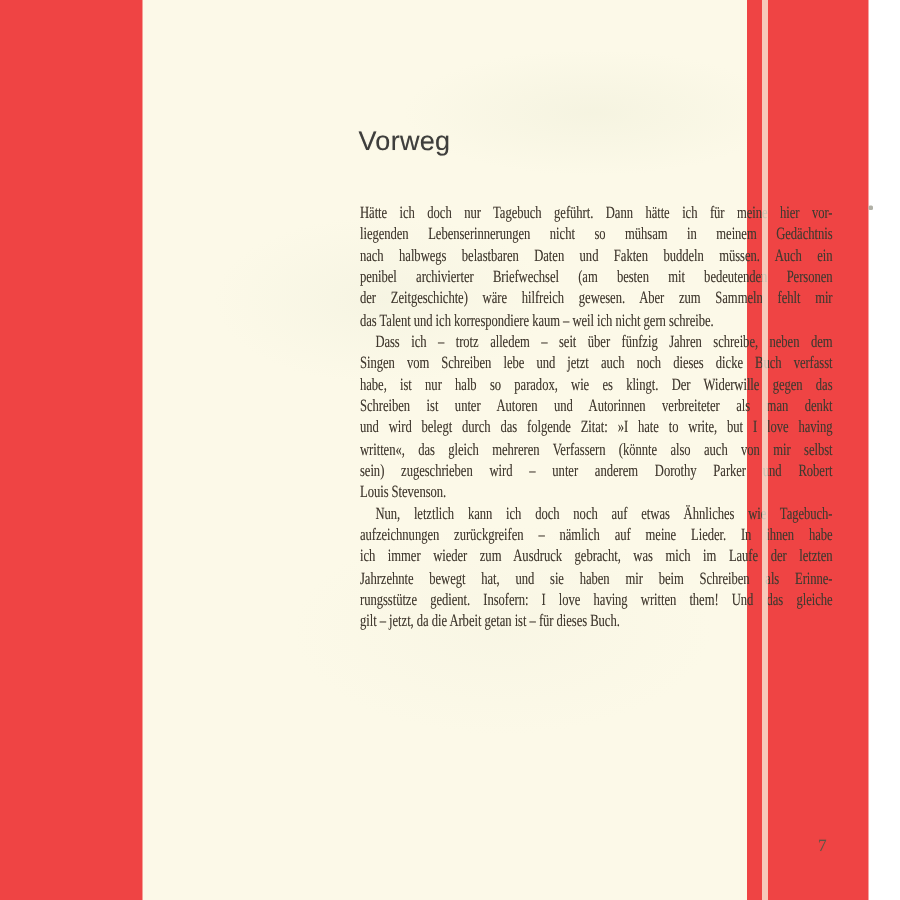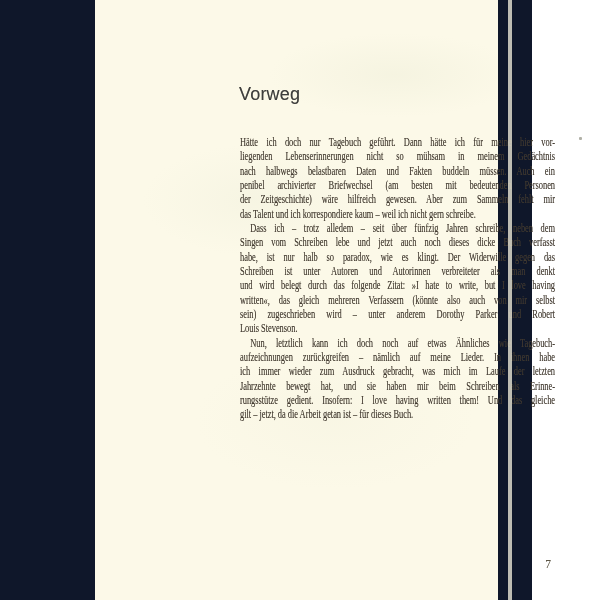--- a/index.html
+++ b/index.html
@@ -5,23 +5,23 @@
   html, body {
     margin: 0;
     padding: 0;
     width: 600px;
     height: 600px;
     overflow: hidden;
     background: #ffffff;
   }
   .scan-root {
     position: relative;
-    width: 532px;
+    width: 579px;
     height: 600px;
-    background: #0f172a;
+    background: #ef4444;
     font-family: "Liberation Serif", serif;
   }
   .book-page {
     position: absolute;
     left: 95px;
     top: 0;
     width: 403px;
     height: 600px;
     background:
       radial-gradient(ellipse 180px 60px at 300px 75px,  rgba(228,230,206,0.28), rgba(228,230,206,0) 70%),

